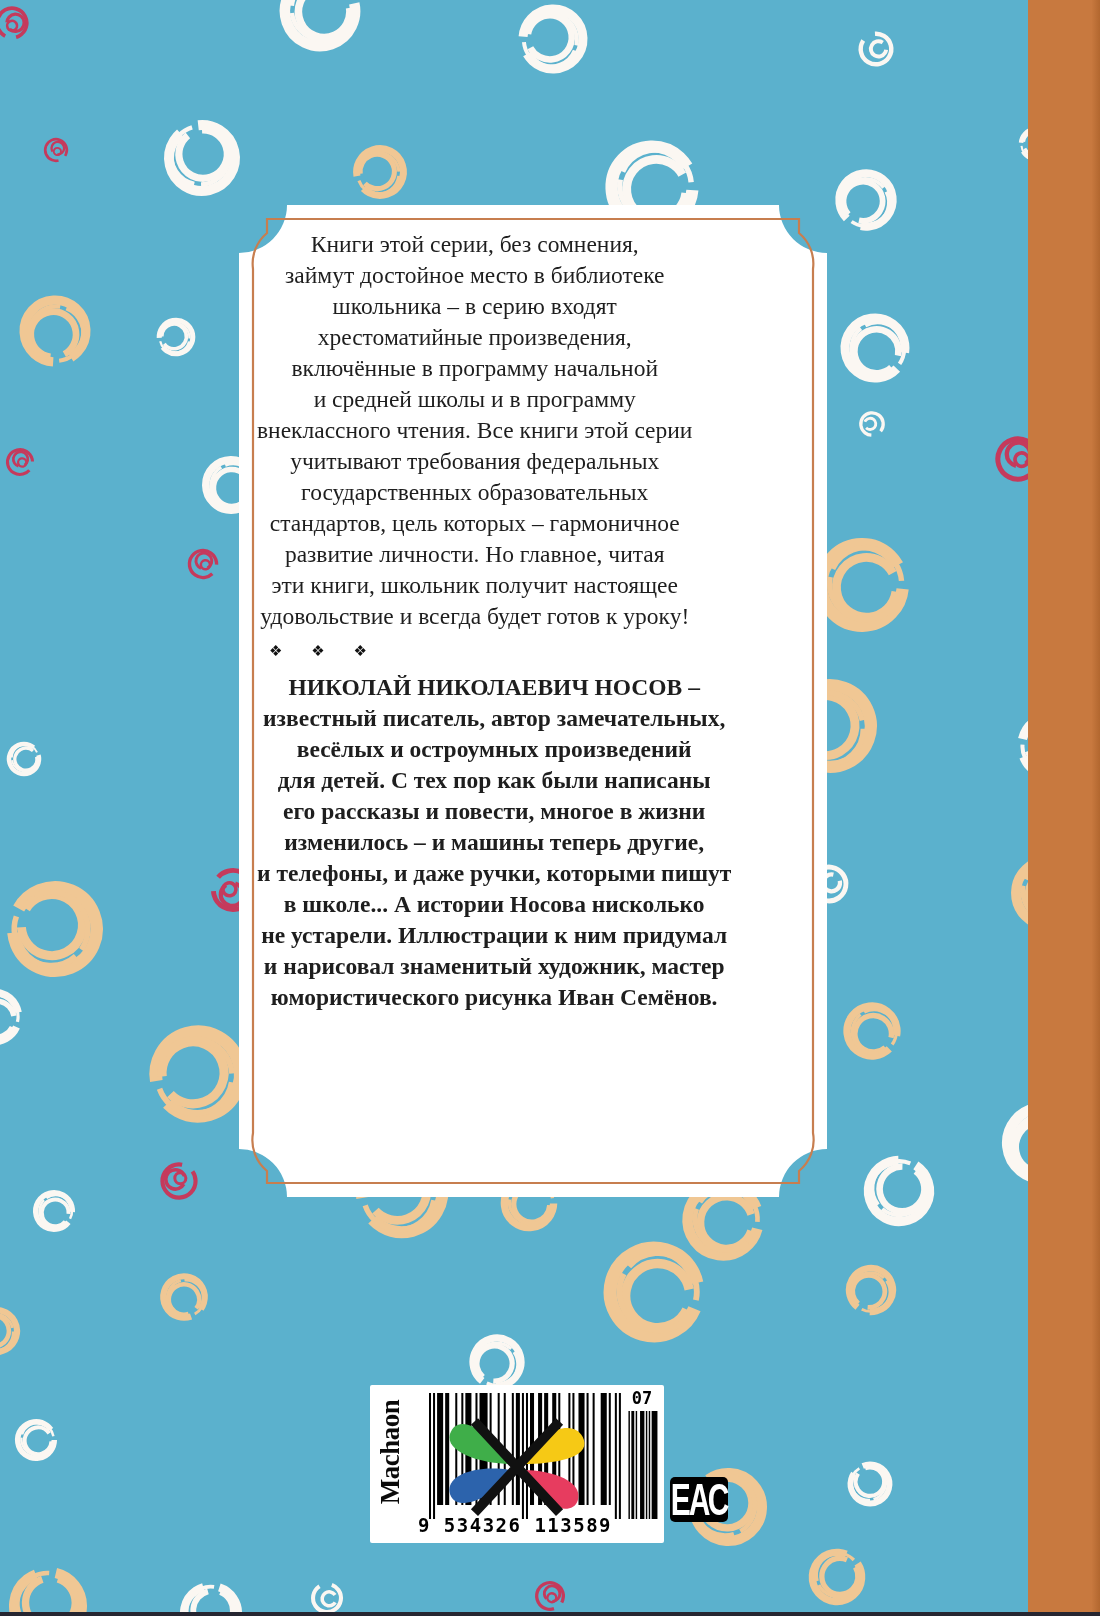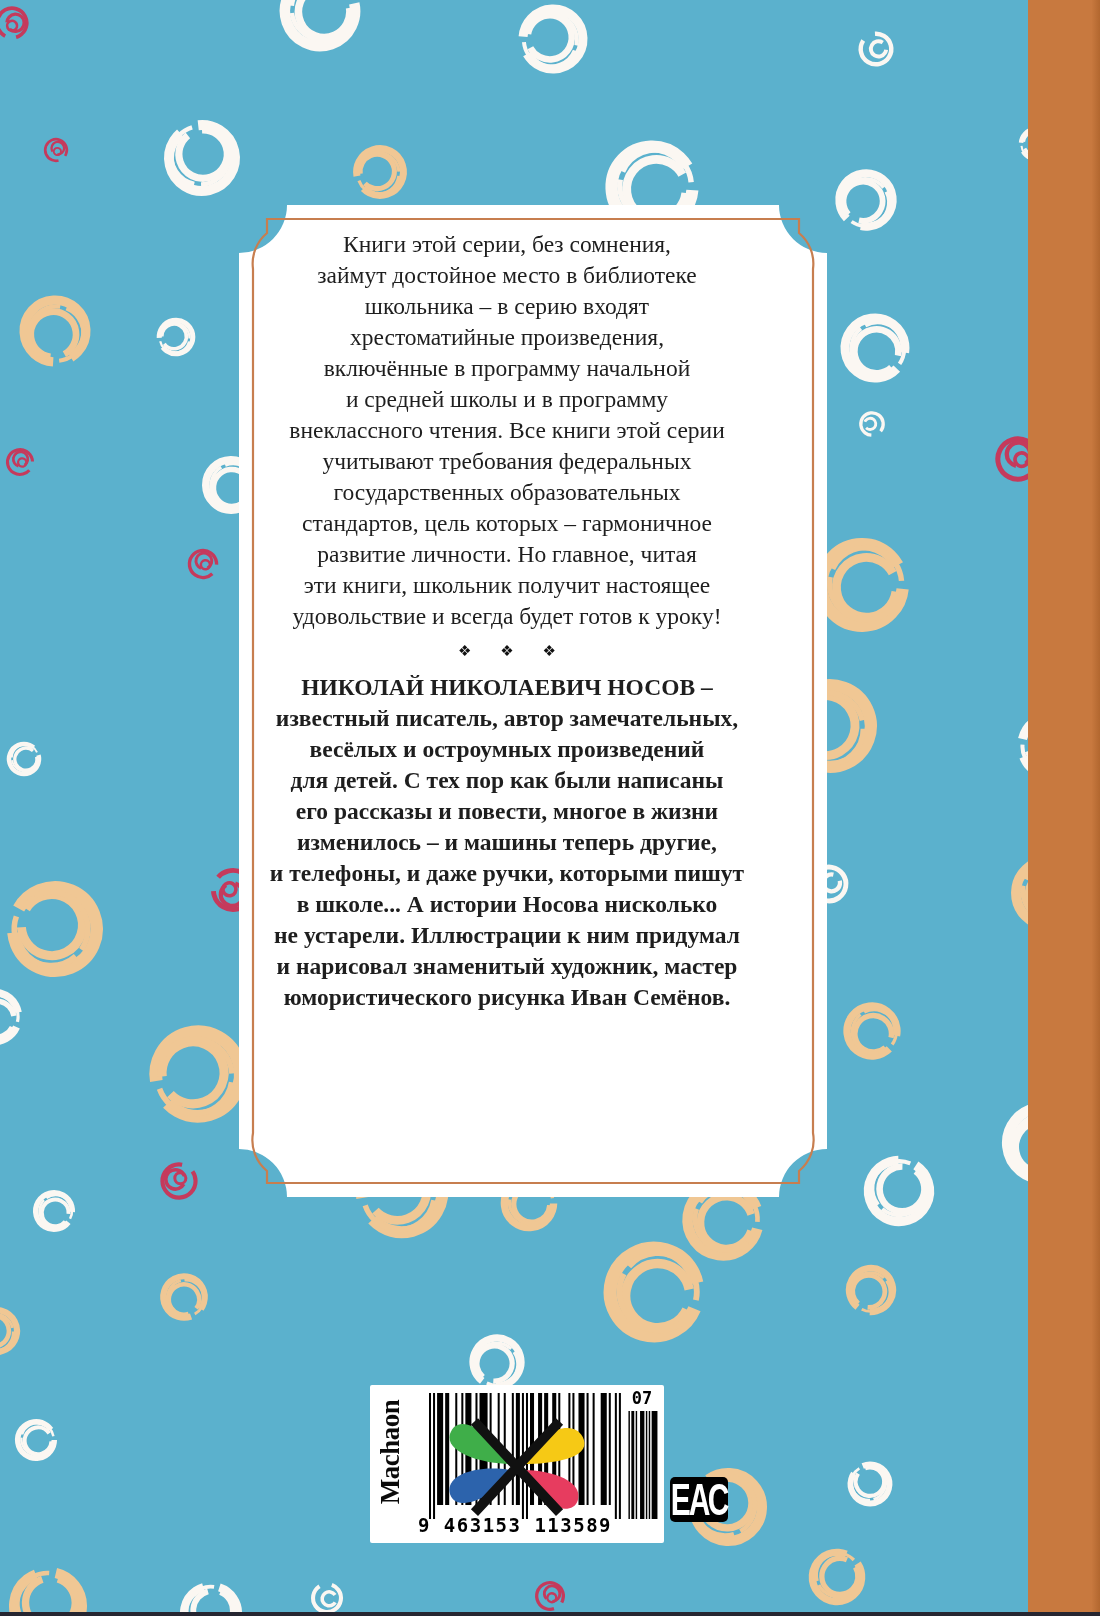--- a/index.html
+++ b/index.html
@@ -9,21 +9,21 @@
     font-family:"Liberation Serif", serif;
   }
   .layer{position:absolute;left:0;top:0;}
   
   #pattern-svg{width:1100px;height:1616px;}
   
   #panel-svg{width:1100px;height:1616px;pointer-events:none;}
   
   .panel-text{
     position:absolute;left:257px;top:205px;width:500px;height:992px;
-    display:flex;flex-direction:column;align-items:center;justify-content:flex-start;
+    display:flex;flex-direction:column;align-items:flex-start;justify-content:flex-start;
     text-align:center;color:var(--text,#1e1e1e);
     padding-top:24px;box-sizing:border-box;
   }
   .para{
     font-size:23.5px;line-height:31px;white-space:pre-line;
   }
   .separator{
     font-size:15px;letter-spacing:12px;margin:10px 0 12px 12px;color:#111;
     font-family:"DejaVu Sans", sans-serif;
   }
@@ -239,21 +239,21 @@
       <rect x="281.65" y="26" width="5.80" height="108" fill="#000"></rect>
     </svg>
   <div class="machaon">Machaon</div>
   <svg class="butterfly" viewBox="0 0 26 26" aria-hidden="true">
     <path d="M12 13 C7 6 3 5 2 8 C1 11 7 13 12 13 Z" fill="#3fae49"></path>
     <path d="M12 14 C6 13 1 15 2 18 C3 21 9 19 12 14 Z" fill="#2c63ac"></path>
     <path d="M14 13 C18 6 23 6 24 9 C25 12 19 13 14 13 Z" fill="#f6c915"></path>
     <path d="M14 14 C19 14 24 16 23 19 C22 22 16 20 14 14 Z" fill="#e73c5f"></path>
     <path d="M6 6 L20 21 M20 6 L6 21" stroke="#111" stroke-width="1.6" fill="none"></path>
   </svg>
-  <div class="isbn-digits">9 463153 113589</div>
+  <div class="isbn-digits">9 534326 113589</div>
   <div class="addon-text">07</div>
 </div>
 
 <div class="eac">
   <span>ЕАС</span>
 </div>
 
 <div class="spine"></div>
 <div class="bottom-edge"></div>
 

